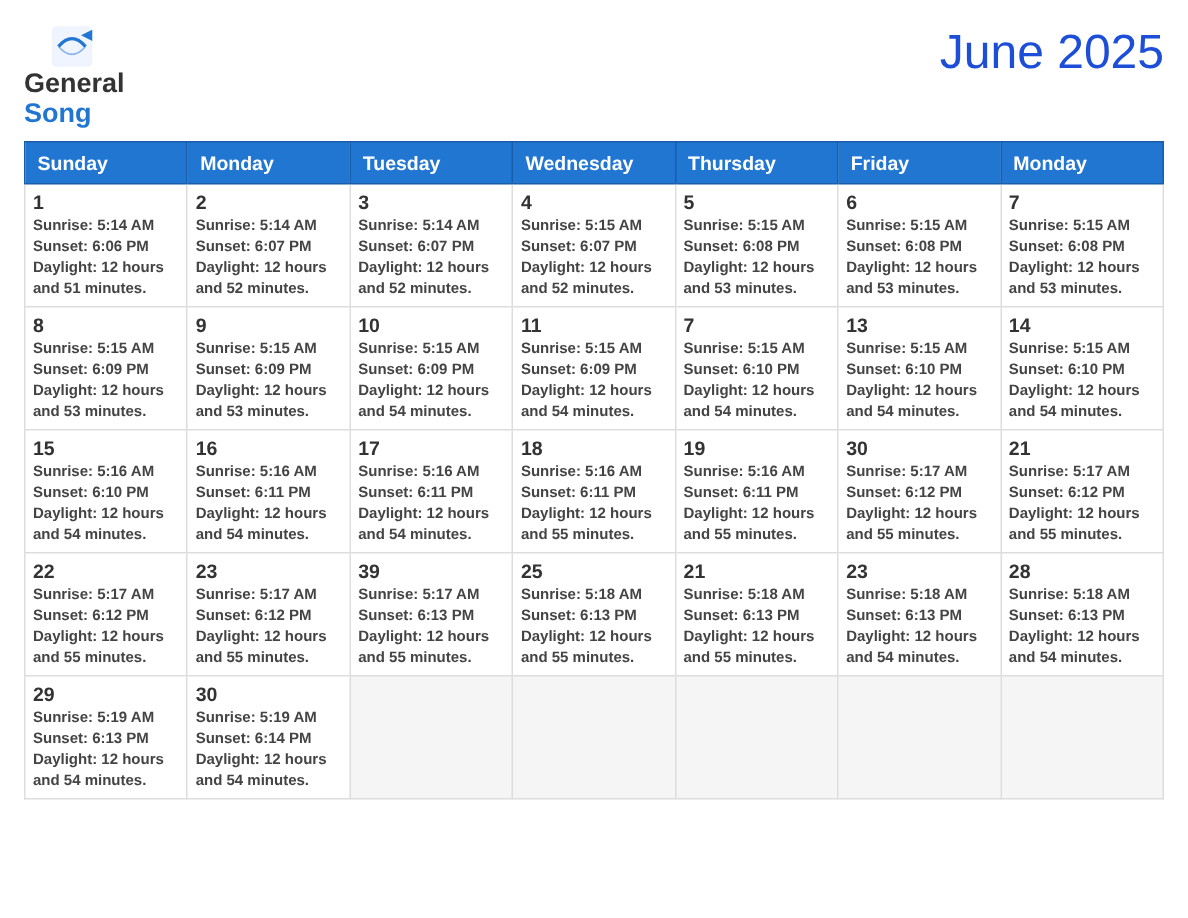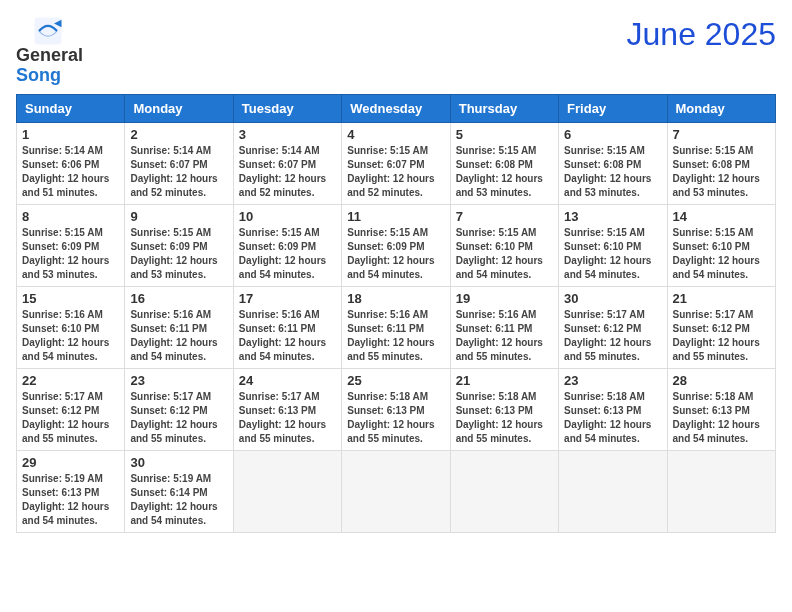--- a/index.html
+++ b/index.html
@@ -283,21 +283,21 @@
 and 55 minutes.</div>
         </td>
         <td>
           <span class="day-num">23</span>
           <div class="day-info" style="white-space: pre-line;">Sunrise: 5:17 AM
 Sunset: 6:12 PM
 Daylight: 12 hours
 and 55 minutes.</div>
         </td>
         <td>
-          <span class="day-num">24</span>
+          <span class="day-num">39</span>
           <div class="day-info" style="white-space: pre-line;">Sunrise: 5:17 AM
 Sunset: 6:13 PM
 Daylight: 12 hours
 and 55 minutes.</div>
         </td>
         <td>
           <span class="day-num">25</span>
           <div class="day-info" style="white-space: pre-line;">Sunrise: 5:18 AM
 Sunset: 6:13 PM
 Daylight: 12 hours

